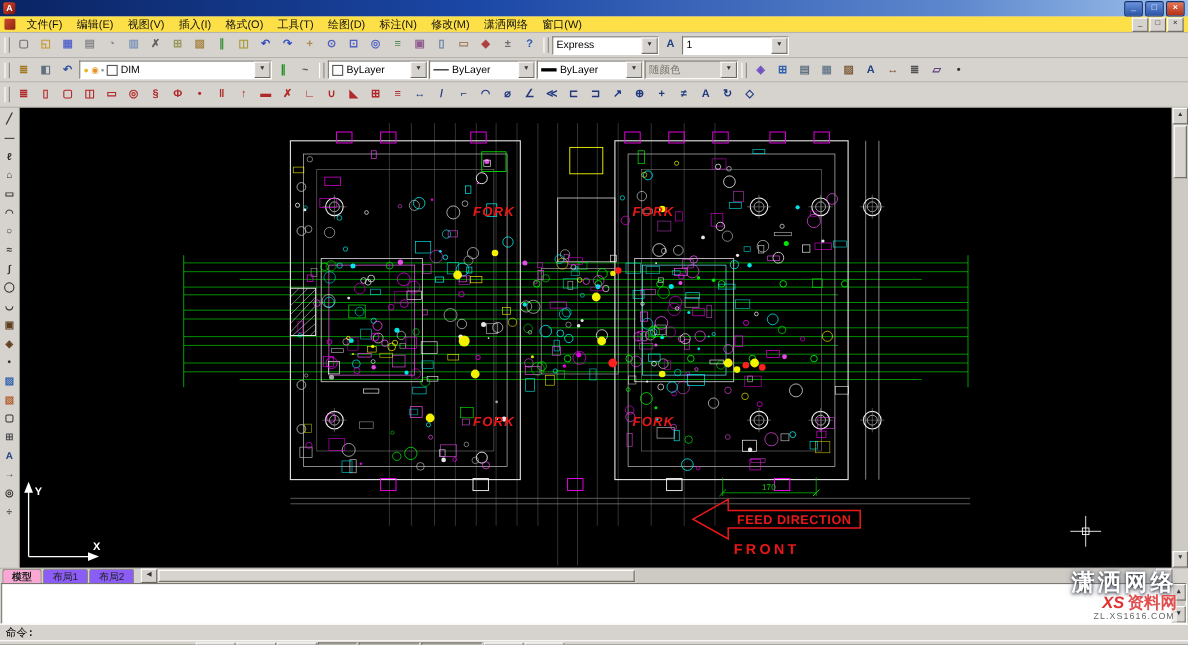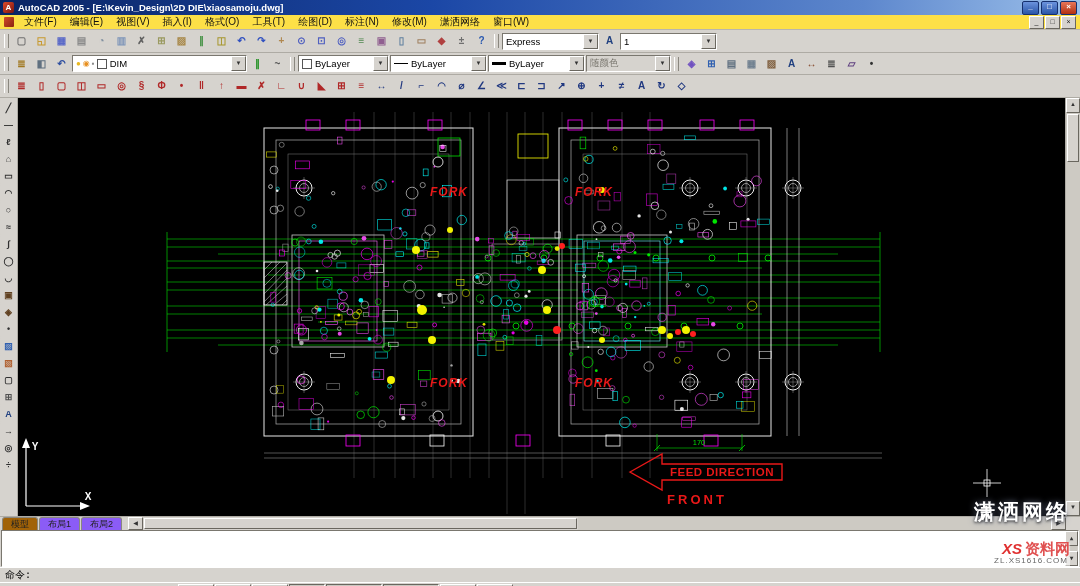--- a/index.html
+++ b/index.html
@@ -53,21 +53,21 @@
   .vscroll{width:14px;background:#cdcac3;border-left:1px solid #aeaba4;display:flex;flex-direction:column;flex:none}
   .scroll-btn{height:13px;background:#d6d3ce;border:1px solid;border-color:#fff #6a675f #6a675f #fff;
     font-size:6px;text-align:center;line-height:11px;color:#333;flex:none}
   .vthumb{height:46px;margin:1px;background:#d6d3ce;border:1px solid;border-color:#fff #6a675f #6a675f #fff}
   .vfill{flex:1}
   
   .bottomstrip{height:13px;display:flex;align-items:stretch;background:#d6d3ce;border-top:1px solid #aeaba4;font-size:9px}
   .tabarrows{display:flex;align-items:center;padding:0 2px;gap:1px}
   .tab{padding:0 8px;border:1px solid #8a877f;border-bottom:none;border-radius:3px 3px 0 0;
     display:flex;align-items:center;background:#8b5cf6;margin-top:1px;color:#222}
-  .tab.active{background:#a16207;font-weight:normal}
+  .tab.active{background:#f9a8d4;font-weight:bold}
   .hscroll{flex:1;display:flex;align-items:stretch;margin-left:4px}
   .hthumb{width:46%;margin:1px;background:#d6d3ce;border:1px solid;border-color:#fff #6a675f #6a675f #fff}
   .hfill{flex:1;background:#cdcac3}
   .corner{width:14px;background:#d6d3ce;flex:none}
   
   .cmdwin{height:33px;background:#fff;border:1px solid;border-color:#7a776f #fff #fff #7a776f;margin:0 1px;
     font-family:"DejaVu Sans Mono",monospace;font-size:10px;color:#000;position:relative;overflow:hidden;padding:1px 4px}
   .cmd-line{height:11px;line-height:11px;white-space:nowrap}
   .cmdscroll{position:absolute;right:0;top:0;bottom:0;width:13px;background:#cdcac3;display:flex;flex-direction:column}
   .cmdprompt{height:14px;background:#d6d3ce;font-family:"DejaVu Sans Mono",monospace;font-size:10px;
@@ -76,31 +76,30 @@
   .statusbar{height:20px;background:#d6d3ce;display:flex;align-items:center;font-size:10px;padding:0 3px;
     gap:3px;border-top:1px solid #fff;white-space:nowrap}
   .coords{min-width:158px;padding:1px 6px;border:1px solid;border-color:#8a877f #fff #fff #8a877f;
     font-size:9.5px;color:#111;background:#d6d3ce}
   .toggle{padding:1px 7px;border:1px solid;border-color:#fff #6a675f #6a675f #fff;background:#d6d3ce;color:#111}
   .toggle.pressed{border-color:#6a675f #fff #fff #6a675f;background:#cac7c0}
   
   .watermark{position:absolute;right:10px;bottom:20px;z-index:60;text-align:right;pointer-events:none;line-height:1.1}
   .wm-brand{font-size:21px;font-weight:bold;color:#fff;letter-spacing:3px;
     text-shadow:0 1px 3px rgba(0,0,0,.85),0 0 6px rgba(120,130,160,.9)}
-  .wm-row{display:flex;align-items:flex-end;justify-content:flex-end;gap:3px;margin-top:18px}
+  .wm-row{display:flex;align-items:flex-end;justify-content:flex-end;gap:3px;margin-top:0}
   .wm-logo{font-size:15px;font-weight:bold;font-style:italic;color:#e03030;text-shadow:1px 1px 0 #fff}
   .wm-site{font-size:15px;font-weight:bold;color:#e05050;text-shadow:1px 1px 1px rgba(255,255,255,.75)}
   .wm-url{font-size:8px;color:#666;letter-spacing:1px;background:rgba(255,255,255,.55);padding:0 2px}
 </style>
 </head>
 <body>
 
 <div class="titlebar">
   <span class="app-icon">A</span>
-  <span>AutoCAD 2005 - [E:\Kevin_Design\2D DIE\xiaosamoju.dwg]</span>
   <span class="t-buttons">
     <span class="tbtn">_</span>
     <span class="tbtn">□</span>
     <span class="tbtn close">×</span>
   </span>
 </div>
 
 <div class="menubar">
   <span class="doc-icon"></span>
   <span class="icons" id="menu-items">

